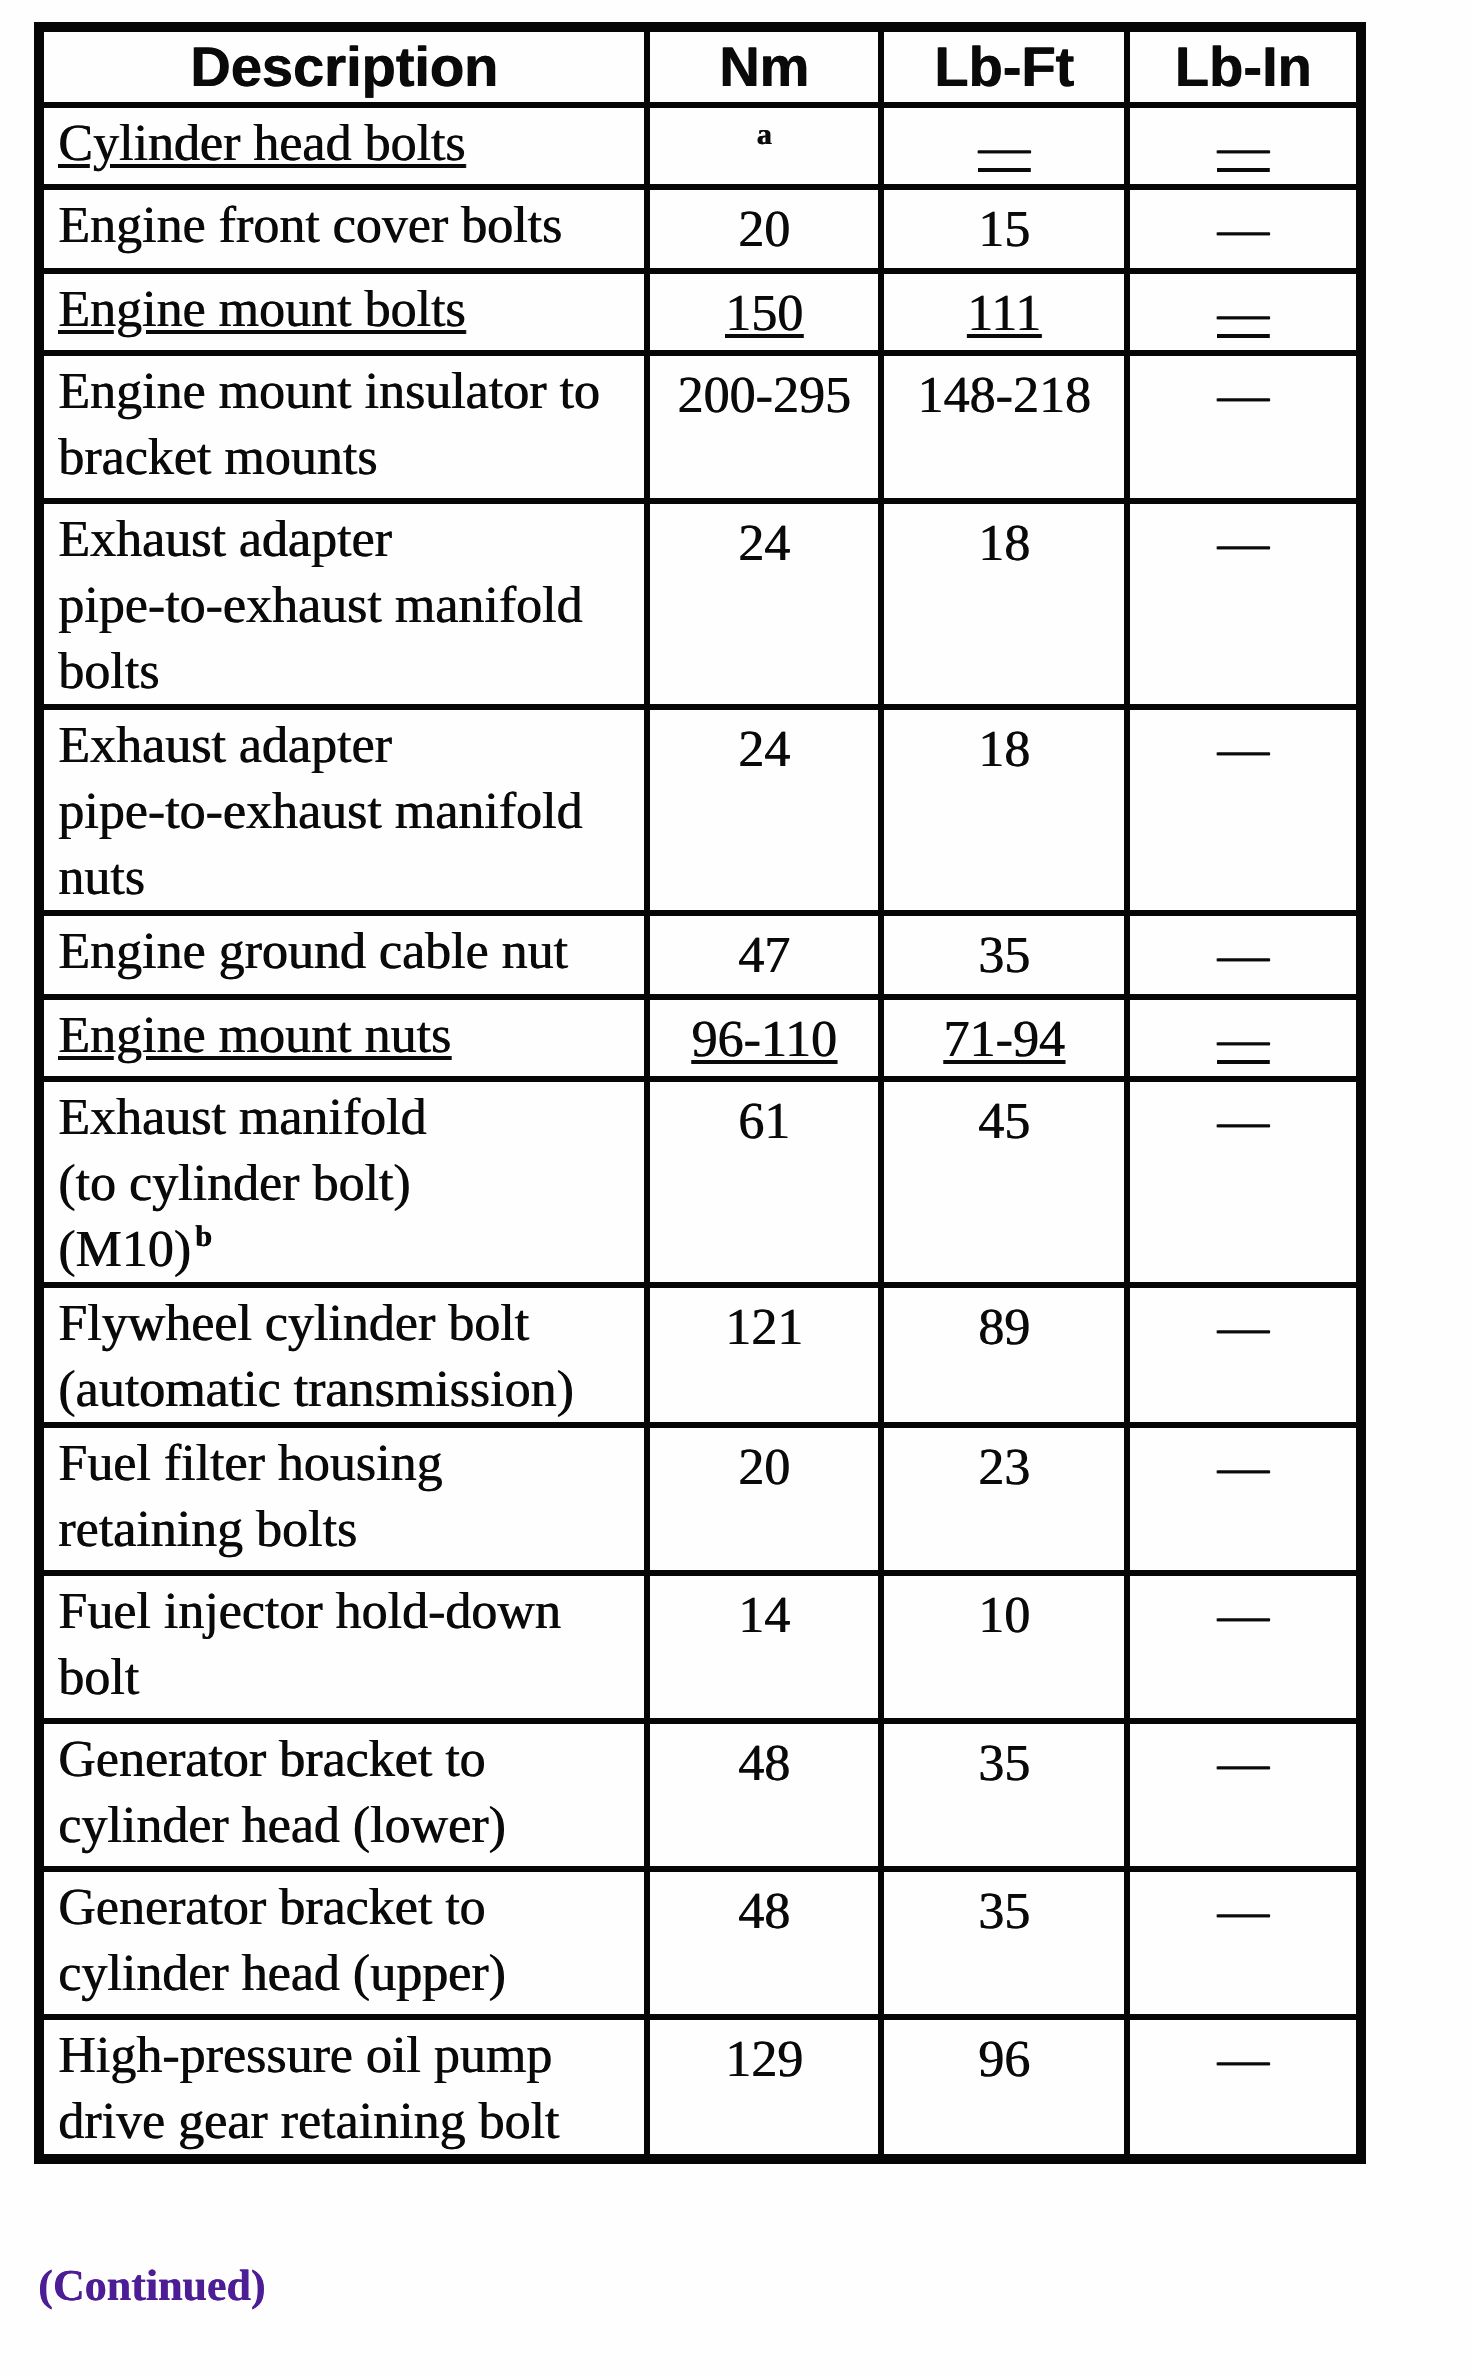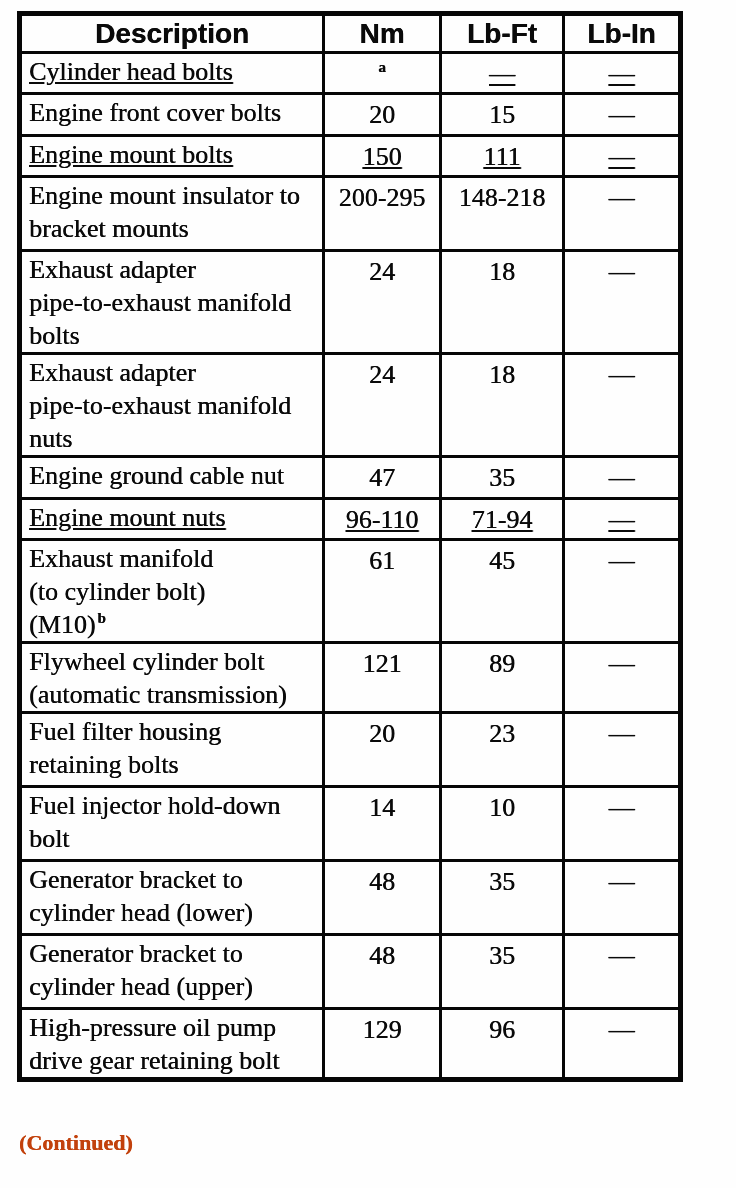--- a/index.html
+++ b/index.html
@@ -72,21 +72,21 @@
   tr.h100 { height: 100px; }
   tr.h101 { height: 101px; }
   tr.h102 { height: 102px; }
 
   .continued {
     position: absolute;
     left: 19px; top: 1130px;
     font-family: "Liberation Serif", serif;
     font-weight: bold;
     font-size: 22px;
-    color: #c2410c;
+    color: #4c1d95;
     text-shadow: 0.3px 0 0 currentColor;
   }
 </style>
 </head>
 <body>
 
 <div class="page">
 
   <table class="torque">
     <colgroup>

